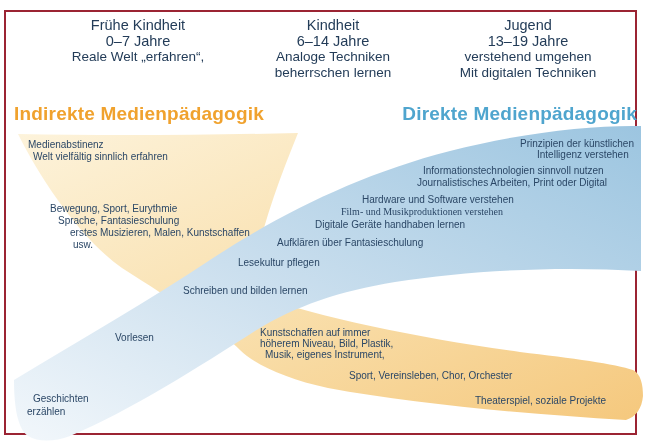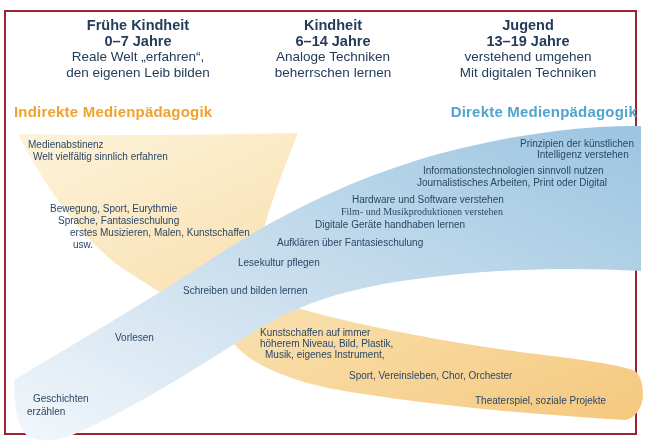--- a/index.html
+++ b/index.html
@@ -10,24 +10,24 @@
   }
   .frame{
     position:absolute;left:4px;top:10px;width:633px;height:425px;
     border:2px solid #9B2433;background:#ffffff;box-sizing:border-box;
   }
   svg.bands{position:absolute;left:0;top:0;width:653px;height:446px;}
   .age-col{
     position:absolute;top:17px;width:240px;text-align:center;
     color:#233C58;line-height:16px;
   }
-  .age-col .t{font-weight:bold;font-size:14.5px;display:block;}
+  .age-col .t{font-weight:normal;font-size:14.5px;display:block;}
   .age-col .d{font-size:13.5px;display:block;}
   .headline{
-    position:absolute;top:103px;font-size:15px;font-weight:bold;
+    position:absolute;top:103px;font-size:19px;font-weight:bold;
     letter-spacing:0.2px;white-space:nowrap;
   }
   .band-label{
     position:absolute;font-size:10px;line-height:11px;color:#2B4766;
     white-space:nowrap;
   }
 </style>
 </head>
 <body>
 
@@ -70,21 +70,20 @@
     C 340,291 295,306 255,331
     C 200,366 130,411 70,436
     C 54,442 38,442 28,436
     C 18,429 14,408 14,380 Z"></path>
 </svg>
 
 <div class="age-col" style="left: 18px;">
   <span class="t">Frühe Kindheit</span>
   <span class="t">0–7 Jahre</span>
   <span class="d">Reale Welt „erfahren“,</span>
-  <span class="d">den eigenen Leib bilden</span>
 </div>
 <div class="age-col" style="left: 213px;">
   <span class="t">Kindheit</span>
   <span class="t">6–14 Jahre</span>
   <span class="d">Analoge Techniken</span>
   <span class="d">beherrschen lernen</span>
 </div>
 <div class="age-col" style="left: 408px;">
   <span class="t">Jugend</span>
   <span class="t">13–19 Jahre</span>
@@ -100,21 +99,21 @@
     <div class="band-label" style="left: 33px; top: 151px;">Welt vielfältig sinnlich erfahren</div>
     <div class="band-label" style="left: 50px; top: 203px;">Bewegung, Sport, Eurythmie</div>
     <div class="band-label" style="left: 58px; top: 215px;">Sprache, Fantasieschulung</div>
     <div class="band-label" style="left: 70px; top: 227px;">erstes Musizieren, Malen, Kunstschaffen</div>
     <div class="band-label" style="left: 73px; top: 239px;">usw.</div>
     <div class="band-label" style="left: 183px; top: 285px;">Schreiben und bilden lernen</div>
     <div class="band-label" style="left: 238px; top: 257px;">Lesekultur pflegen</div>
     <div class="band-label" style="left: 277px; top: 237px;">Aufklären über Fantasieschulung</div>
     <div class="band-label" style="left: 315px; top: 219px;">Digitale Geräte handhaben lernen</div>
     <div class="band-label" style="left: 341px; top: 206px; font-family: Liberation Serif, serif;">Film- und Musikproduktionen verstehen</div>
-    <div class="band-label" style="left: 352px; top: 194px;">Hardware und Software verstehen</div>
+    <div class="band-label" style="left: 362px; top: 194px;">Hardware und Software verstehen</div>
     <div class="band-label" style="left: 417px; top: 177px;">Journalistisches Arbeiten, Print oder Digital</div>
     <div class="band-label" style="left: 423px; top: 165px;">Informationstechnologien sinnvoll nutzen</div>
     <div class="band-label" style="left: 520px; top: 138px;">Prinzipien der künstlichen</div>
     <div class="band-label" style="left: 537px; top: 149px;">Intelligenz verstehen</div>
     <div class="band-label" style="left: 115px; top: 332px;">Vorlesen</div>
     <div class="band-label" style="left: 33px; top: 393px;">Geschichten</div>
     <div class="band-label" style="left: 27px; top: 406px;">erzählen</div>
     <div class="band-label" style="left: 260px; top: 327px;">Kunstschaffen auf immer</div>
     <div class="band-label" style="left: 260px; top: 338px;">höherem Niveau, Bild, Plastik,</div>
     <div class="band-label" style="left: 265px; top: 349px;">Musik, eigenes Instrument,</div>

